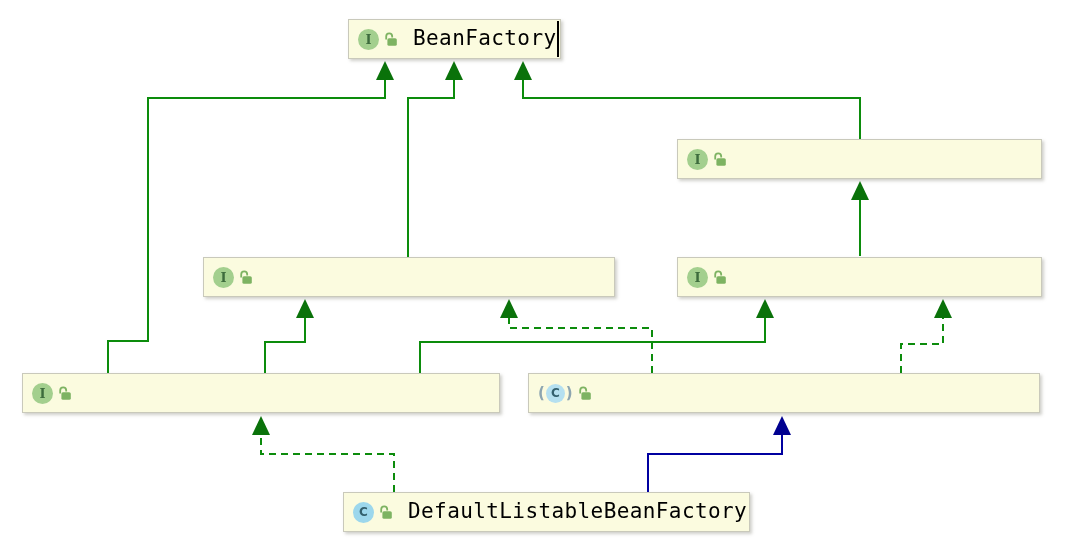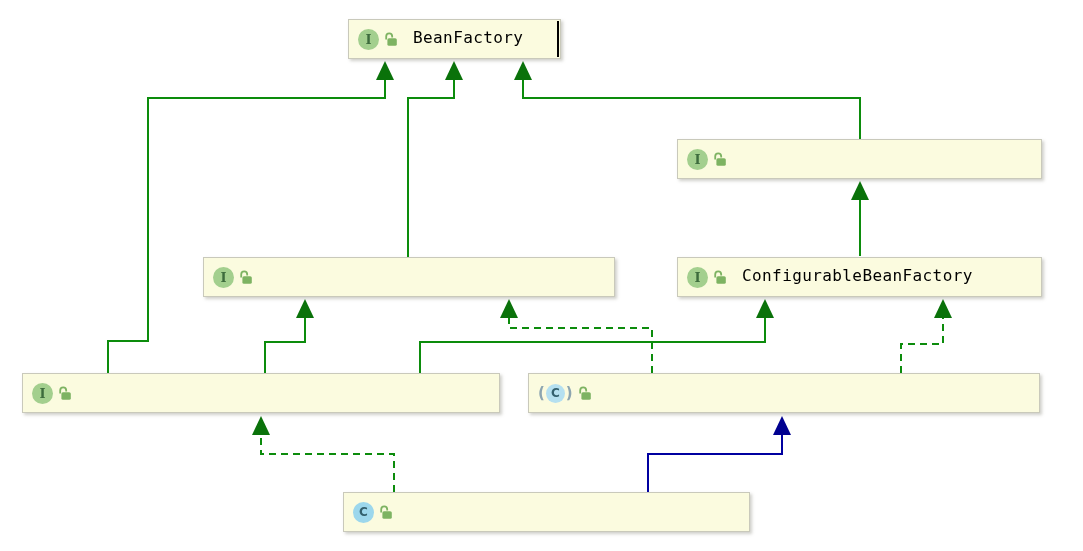--- a/index.html
+++ b/index.html
@@ -28,21 +28,21 @@
     border: 1px solid var(--node-border, #C9C9BB);
     box-shadow: 2px 2px 3px rgba(150,150,140,0.45);
     display: flex;
     align-items: center;
     padding-left: 9px;
     z-index: 2;
     cursor: default;
   }
   .node .label {
     margin-left: 14px;
-    font-size: 16px;
+    font-size: 21px;
     letter-spacing: 0.4px;
     color: var(--label-text, #000000);
     white-space: nowrap;
     line-height: 1;
     padding-bottom: 2px;
   }
   .badge {
     width: 21px;
     height: 21px;
     border-radius: 50%;
@@ -147,21 +147,20 @@
   </div>
 
   <div class="node" style="left:677px; top:257px; width:365px;">
     <span class="badge interface">I</span>
     <span class="lock">
       <svg width="16" height="16" viewBox="0 0 16 16">
         <path d="M3.2 8.6 V5.4 a3 3 0 0 1 6 0 V6.6" fill="none" stroke="currentColor" stroke-width="1.8"></path>
         <rect x="4.4" y="7.2" width="9.4" height="7.6" rx="1.6" fill="currentColor"></rect>
       </svg>
     </span>
-    <span class="label">ConfigurableBeanFactory</span>
   </div>
 
   <div class="node" style="left:22px; top:373px; width:478px;">
     <span class="badge interface">I</span>
     <span class="lock">
       <svg width="16" height="16" viewBox="0 0 16 16">
         <path d="M3.2 8.6 V5.4 a3 3 0 0 1 6 0 V6.6" fill="none" stroke="currentColor" stroke-width="1.8"></path>
         <rect x="4.4" y="7.2" width="9.4" height="7.6" rx="1.6" fill="currentColor"></rect>
       </svg>
     </span>
@@ -180,15 +179,16 @@
   </div>
 
   <div class="node" style="left:343px; top:492px; width:407px;">
     <span class="badge class">C</span>
     <span class="lock">
       <svg width="16" height="16" viewBox="0 0 16 16">
         <path d="M3.2 8.6 V5.4 a3 3 0 0 1 6 0 V6.6" fill="none" stroke="currentColor" stroke-width="1.8"></path>
         <rect x="4.4" y="7.2" width="9.4" height="7.6" rx="1.6" fill="currentColor"></rect>
       </svg>
     </span>
+    <span class="label">DefaultListableBeanFactory</span>
   </div>
 
 </div>
 
 </body></html>

